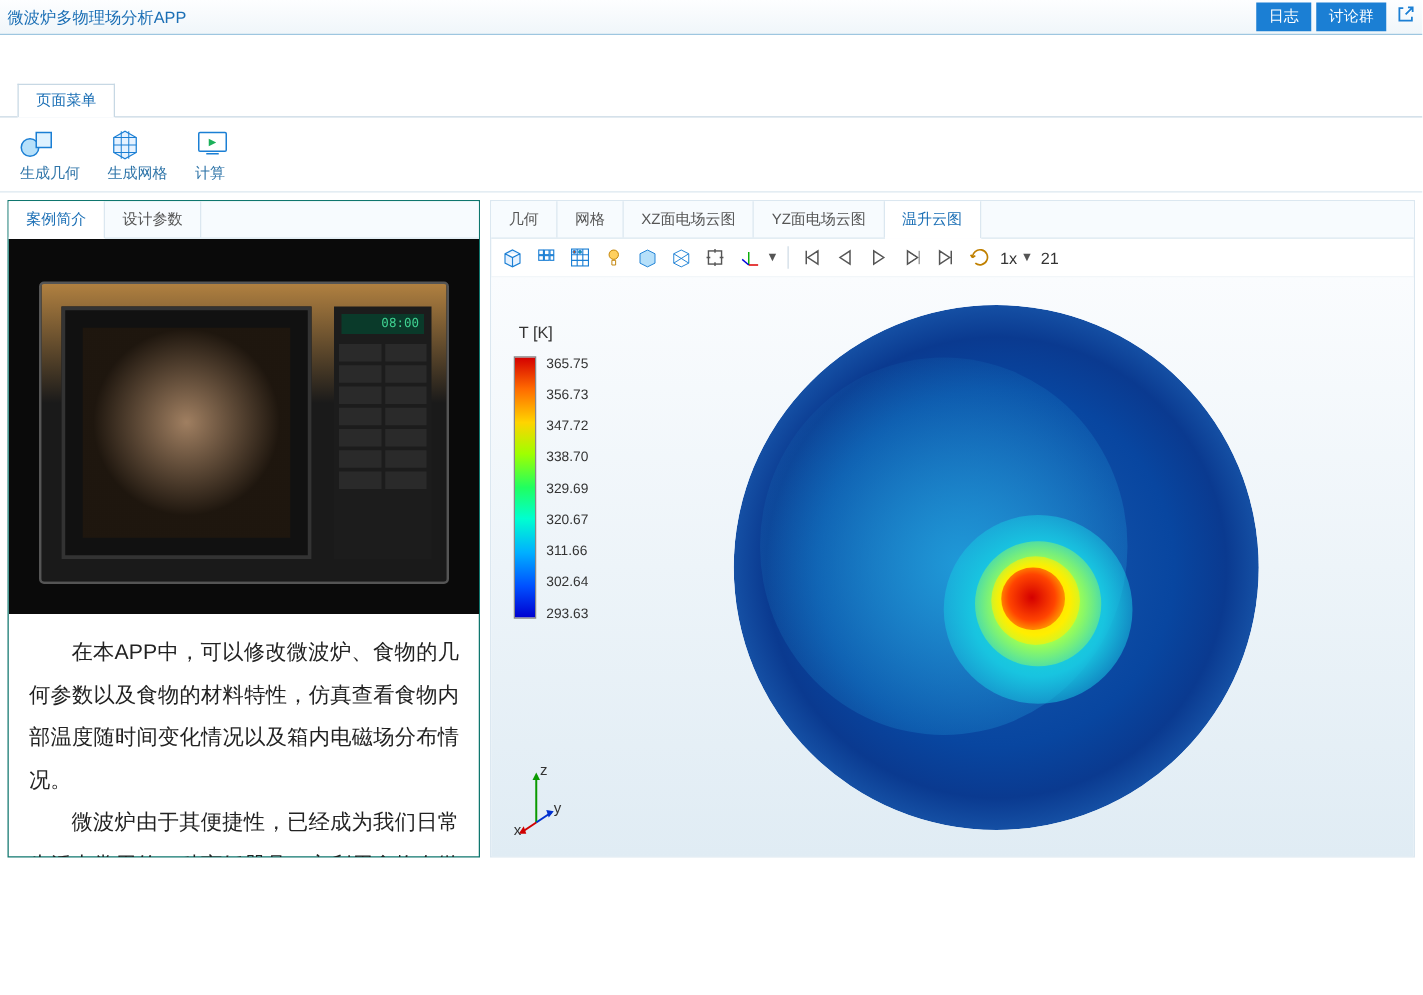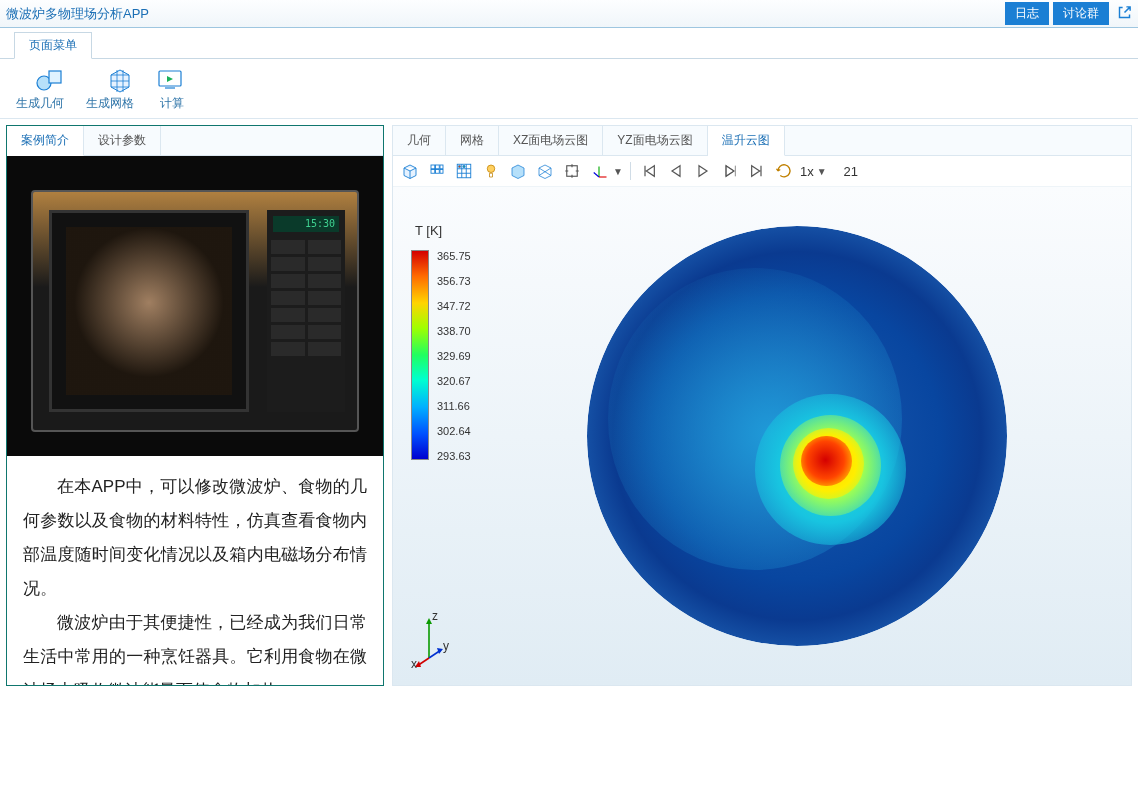--- a/index.html
+++ b/index.html
@@ -6,24 +6,24 @@
 body { font-family: "Microsoft YaHei", Arial, sans-serif; font-size: 13px; background: #fff; color: #333; }
 
 .app { width: 1138px; height: 692px; display: flex; flex-direction: column; }
 
 .header { height: 28px; background: linear-gradient(#fdfeff, #f0f6fa); border-bottom: 1px solid #9ec6e0; display: flex; align-items: center; padding: 0 6px; }
 .app-title { color: #1b6fb5; font-size: 13px; flex: 1; }
 .hdr-btn { background: #1b7fd4; color: #fff; border: none; padding: 3px 10px; margin-left: 4px; font-size: 12px; cursor: pointer; }
 .hdr-icon { margin-left: 8px; color: #1b7fd4; cursor: pointer; font-size: 15px; }
 
 .menubar { border-bottom: 1px solid #c7d8e4; padding-top: 3px; }
-.menutab { display: inline-block; padding: 4px 14px; margin-left: 14px; border: 1px solid #c7d8e4; border-bottom: 1px solid #fff; color: #1b6fb5; font-size: 12px; background: #fff; position: relative; bottom: -1px; }
+.menutab { display: inline-block; padding: 4px 14px; margin-left: 14px; border: 1px solid #c7d8e4; border-bottom: 1px solid #fff; color: #1b6fb5; font-size: 12px; background: #fff; position: relative; bottom: -1px; margin-top: 35px; }
 
 .ribbon { display: flex; padding: 6px 14px 4px; border-bottom: 1px solid #dbe7f0; gap: 18px; }
-.ribbon-btn { display: flex; flex-direction: column; align-items: flex-end; cursor: pointer; padding: 2px; }
+.ribbon-btn { display: flex; flex-direction: column; align-items: flex-start; cursor: pointer; padding: 2px; }
 .ribbon-icon { width: 28px; height: 26px; display: flex; align-items: center; justify-content: center; }
 .ribbon-label { font-size: 12px; color: #2e74a8; margin-top: 2px; }
 
 .body { flex: 1; display: flex; gap: 8px; padding: 6px; min-height: 0; }
 
 .left-panel { width: 378px; border: 1px solid #0f766e; display: flex; flex-direction: column; }
 .tabbar { display: flex; border-bottom: 1px solid #dbe7f0; background: #f7fbfe; }
 .tab { padding: 6px 14px; font-size: 12px; cursor: pointer; color: #555; border-right: 1px solid #dbe7f0; }
 .tab.active { background: #fff; color: #1b6fb5; border-bottom: 1px solid #fff; margin-bottom: -1px; }
 
@@ -122,21 +122,21 @@
         <div class="tab active">案例简介</div>
         <div class="tab">设计参数</div>
       </div>
       <div class="case-content">
         <div class="microwave-img">
           <div class="mw-outer">
             <div class="mw-door">
                 <div class="mw-glass"></div>
               </div>
             <div class="mw-ctrl">
-              <div class="mw-disp">15:30</div>
+              <div class="mw-disp">08:00</div>
               <div class="mw-keys">
                 <div class="mw-key"></div>
                   <div class="mw-key"></div>
                   <div class="mw-key"></div>
                   <div class="mw-key"></div>
                 <div class="mw-key"></div>
                   <div class="mw-key"></div>
                   <div class="mw-key"></div>
                   <div class="mw-key"></div>
                 <div class="mw-key"></div>
@@ -246,21 +246,21 @@
               <path d="M4 4 L16 12 L4 20 Z M18 4v16"></path>
             </svg>
           </span>
         <span class="tb-btn">
             <svg width="18" height="18" viewBox="0 0 24 24" fill="none" stroke="#c08000" stroke-width="1.8">
               <path d="M4 12a8 8 0 1 1 3 6M4 12l-2-3M4 12l3-2"></path>
             </svg>
           </span>
         <span class="tb-text">1x</span>
           <span class="tb-drop">▼</span>
-        <span class="tb-text" style="margin-left:12px">21</span>
+        <span class="tb-text" style="margin-left:1px">21</span>
       </div>
 
       <div class="viewport">
         <div class="legend">
           <div class="legend-title">T [K]</div>
           <div class="legend-body">
             <div class="colorbar"></div>
             <div class="legend-labels">
               <span>365.75</span>
               <span>356.73</span>

